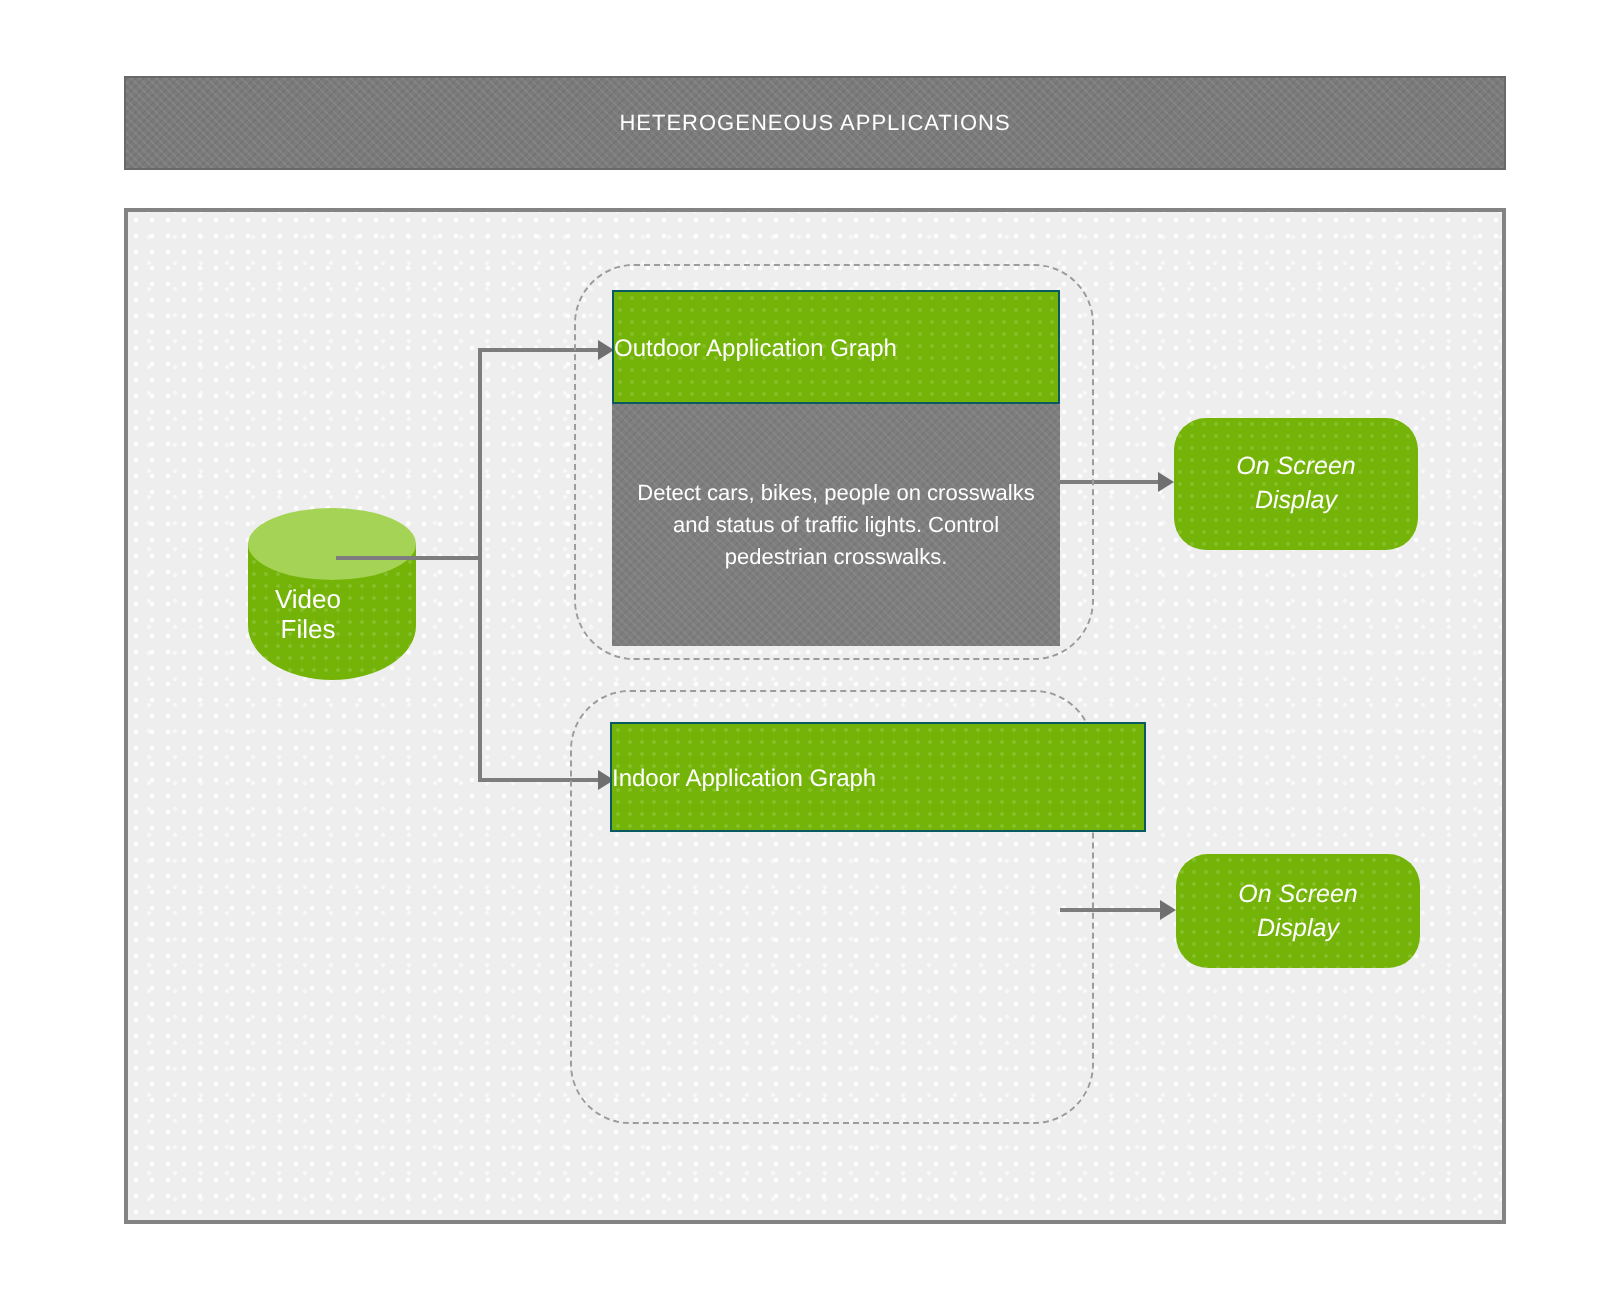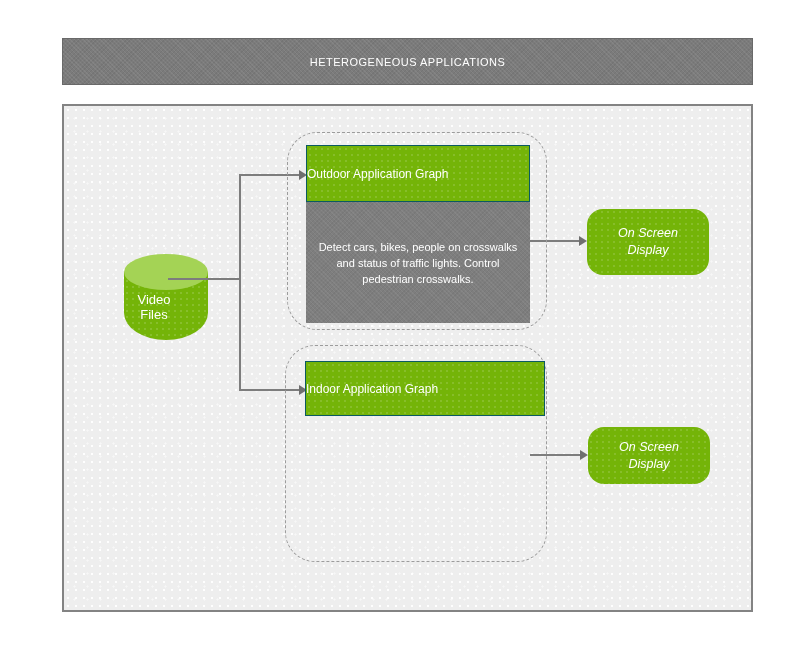--- a/index.html
+++ b/index.html
@@ -71,21 +71,21 @@
   
   .ghead {
     position:absolute; background-color:#74b408;
     background-image:radial-gradient(circle, rgba(255,255,255,.14) .7px, transparent 1.2px);
     background-size:6px 6px;
     border:1px solid #0b5a61;
     display:flex; align-items:center; justify-content:flex-start;
     color:#ffffff; font-size:12px; text-align:center;
   }
   .ghead1 { left:242px; top:39px;  width:224px; height:57px; }
-  .ghead2 { left:241px; top:255px; width:240px; height:55px; }
+  .ghead2 { left:241px; top:255px; width:268px; height:55px; }
   .gbody {
     position:absolute; background-color:#7e7e7e;
     background-image:
       repeating-linear-gradient(45deg, rgba(255,255,255,.06) 0 1px, transparent 1px 3px),
       repeating-linear-gradient(135deg, rgba(0,0,0,.05) 0 1px, transparent 1px 3px);
     display:flex; align-items:center; justify-content:center;
     color:#ffffff; font-size:11px; line-height:16px; text-align:center;
     padding:0 8px;
   }
   .gbody1 { left:242px; top:96px;  width:224px; height:121px; }

